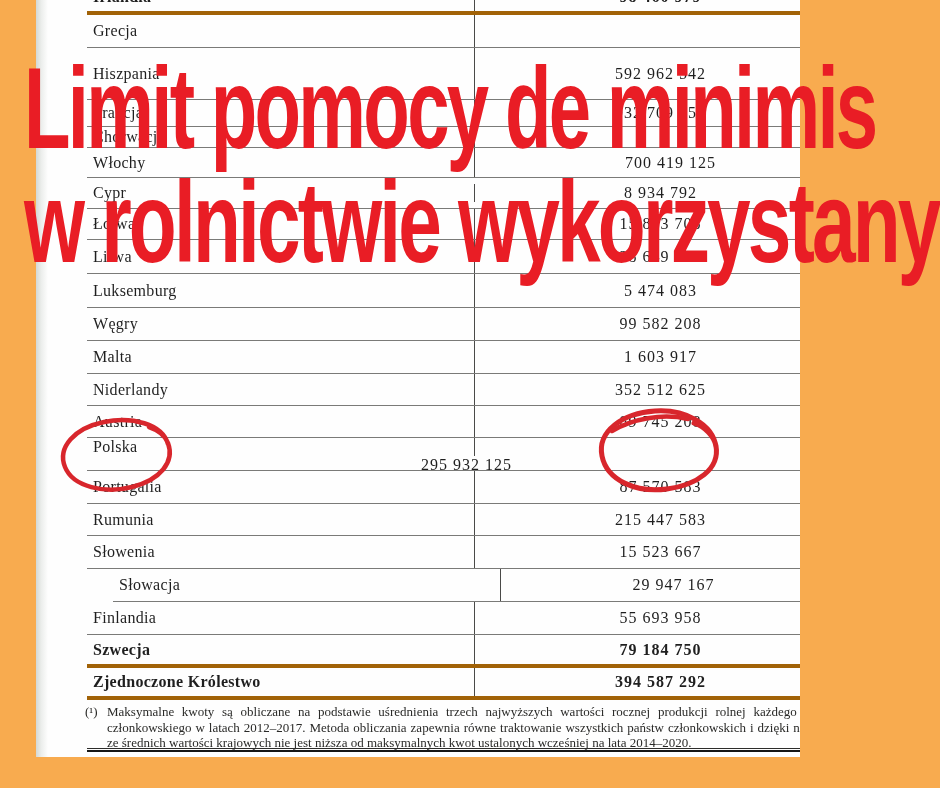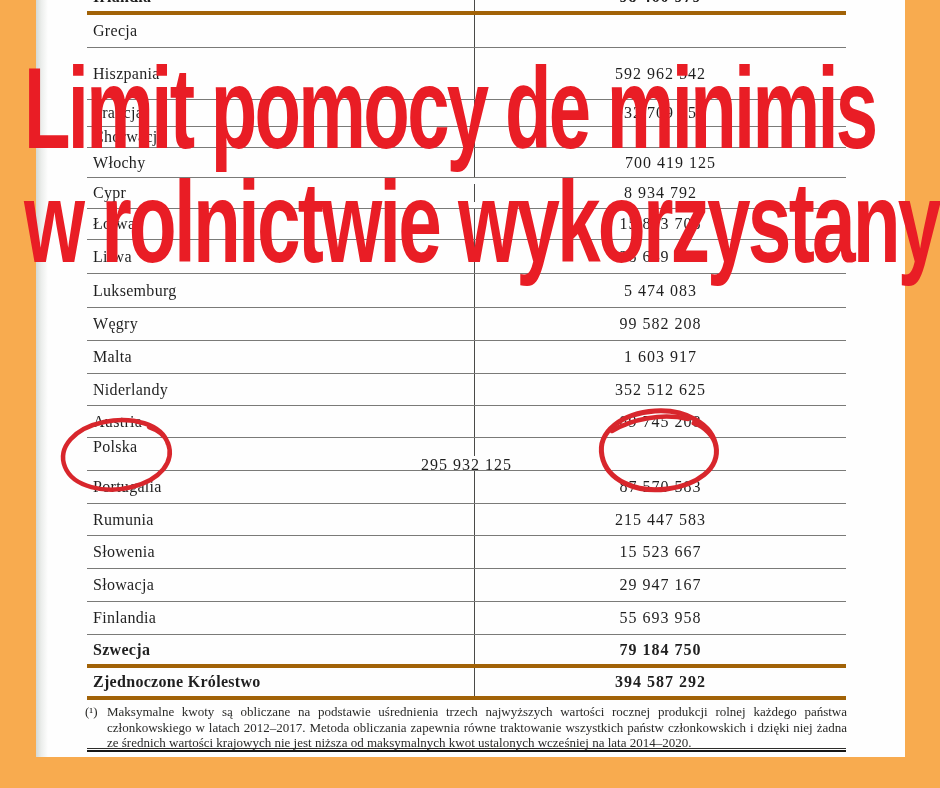--- a/index.html
+++ b/index.html
@@ -5,21 +5,21 @@
   html,body{margin:0;padding:0;}
   body{
     width:940px;height:788px;
     background:#f8ab4f;
     overflow:hidden;
     position:relative;
     font-family:"Liberation Serif", serif;
   }
   
   .document{
-    position:absolute;left:36px;top:0;width:869px;height:757px;
+    position:absolute;left:36px;top:0;width:764px;height:757px;
     background:#fefefe;
     overflow:hidden;
   }
   .document .edge-shade{
     position:absolute;left:0;top:0;width:12px;height:100%;
     background:linear-gradient(90deg,#d4d9d6 0%,#eceeec 45%,#fefefe 100%);
   }
   
   .table{
     position:absolute;left:51px;top:-18px;width:759px;
@@ -145,21 +145,21 @@
         <div class="cell value">87 570 583</div>
       </div>
       <div class="row" style="height: 32px;">
         <div class="cell country">Rumunia</div>
         <div class="cell value">215 447 583</div>
       </div>
       <div class="row" style="height: 33px;">
         <div class="cell country">Słowenia</div>
         <div class="cell value">15 523 667</div>
       </div>
-      <div class="row" style="height: 33px;">
+      <div class="row" style="height: 33px; margin-left: 26px;">
         <div class="cell country">Słowacja</div>
         <div class="cell value">29 947 167</div>
       </div>
       <div class="row" style="height: 33px;">
         <div class="cell country">Finlandia</div>
         <div class="cell value">55 693 958</div>
       </div>
       <div class="row dark" style="height: 33px;">
         <div class="cell country">Szwecja</div>
         <div class="cell value">79 184 750</div>

